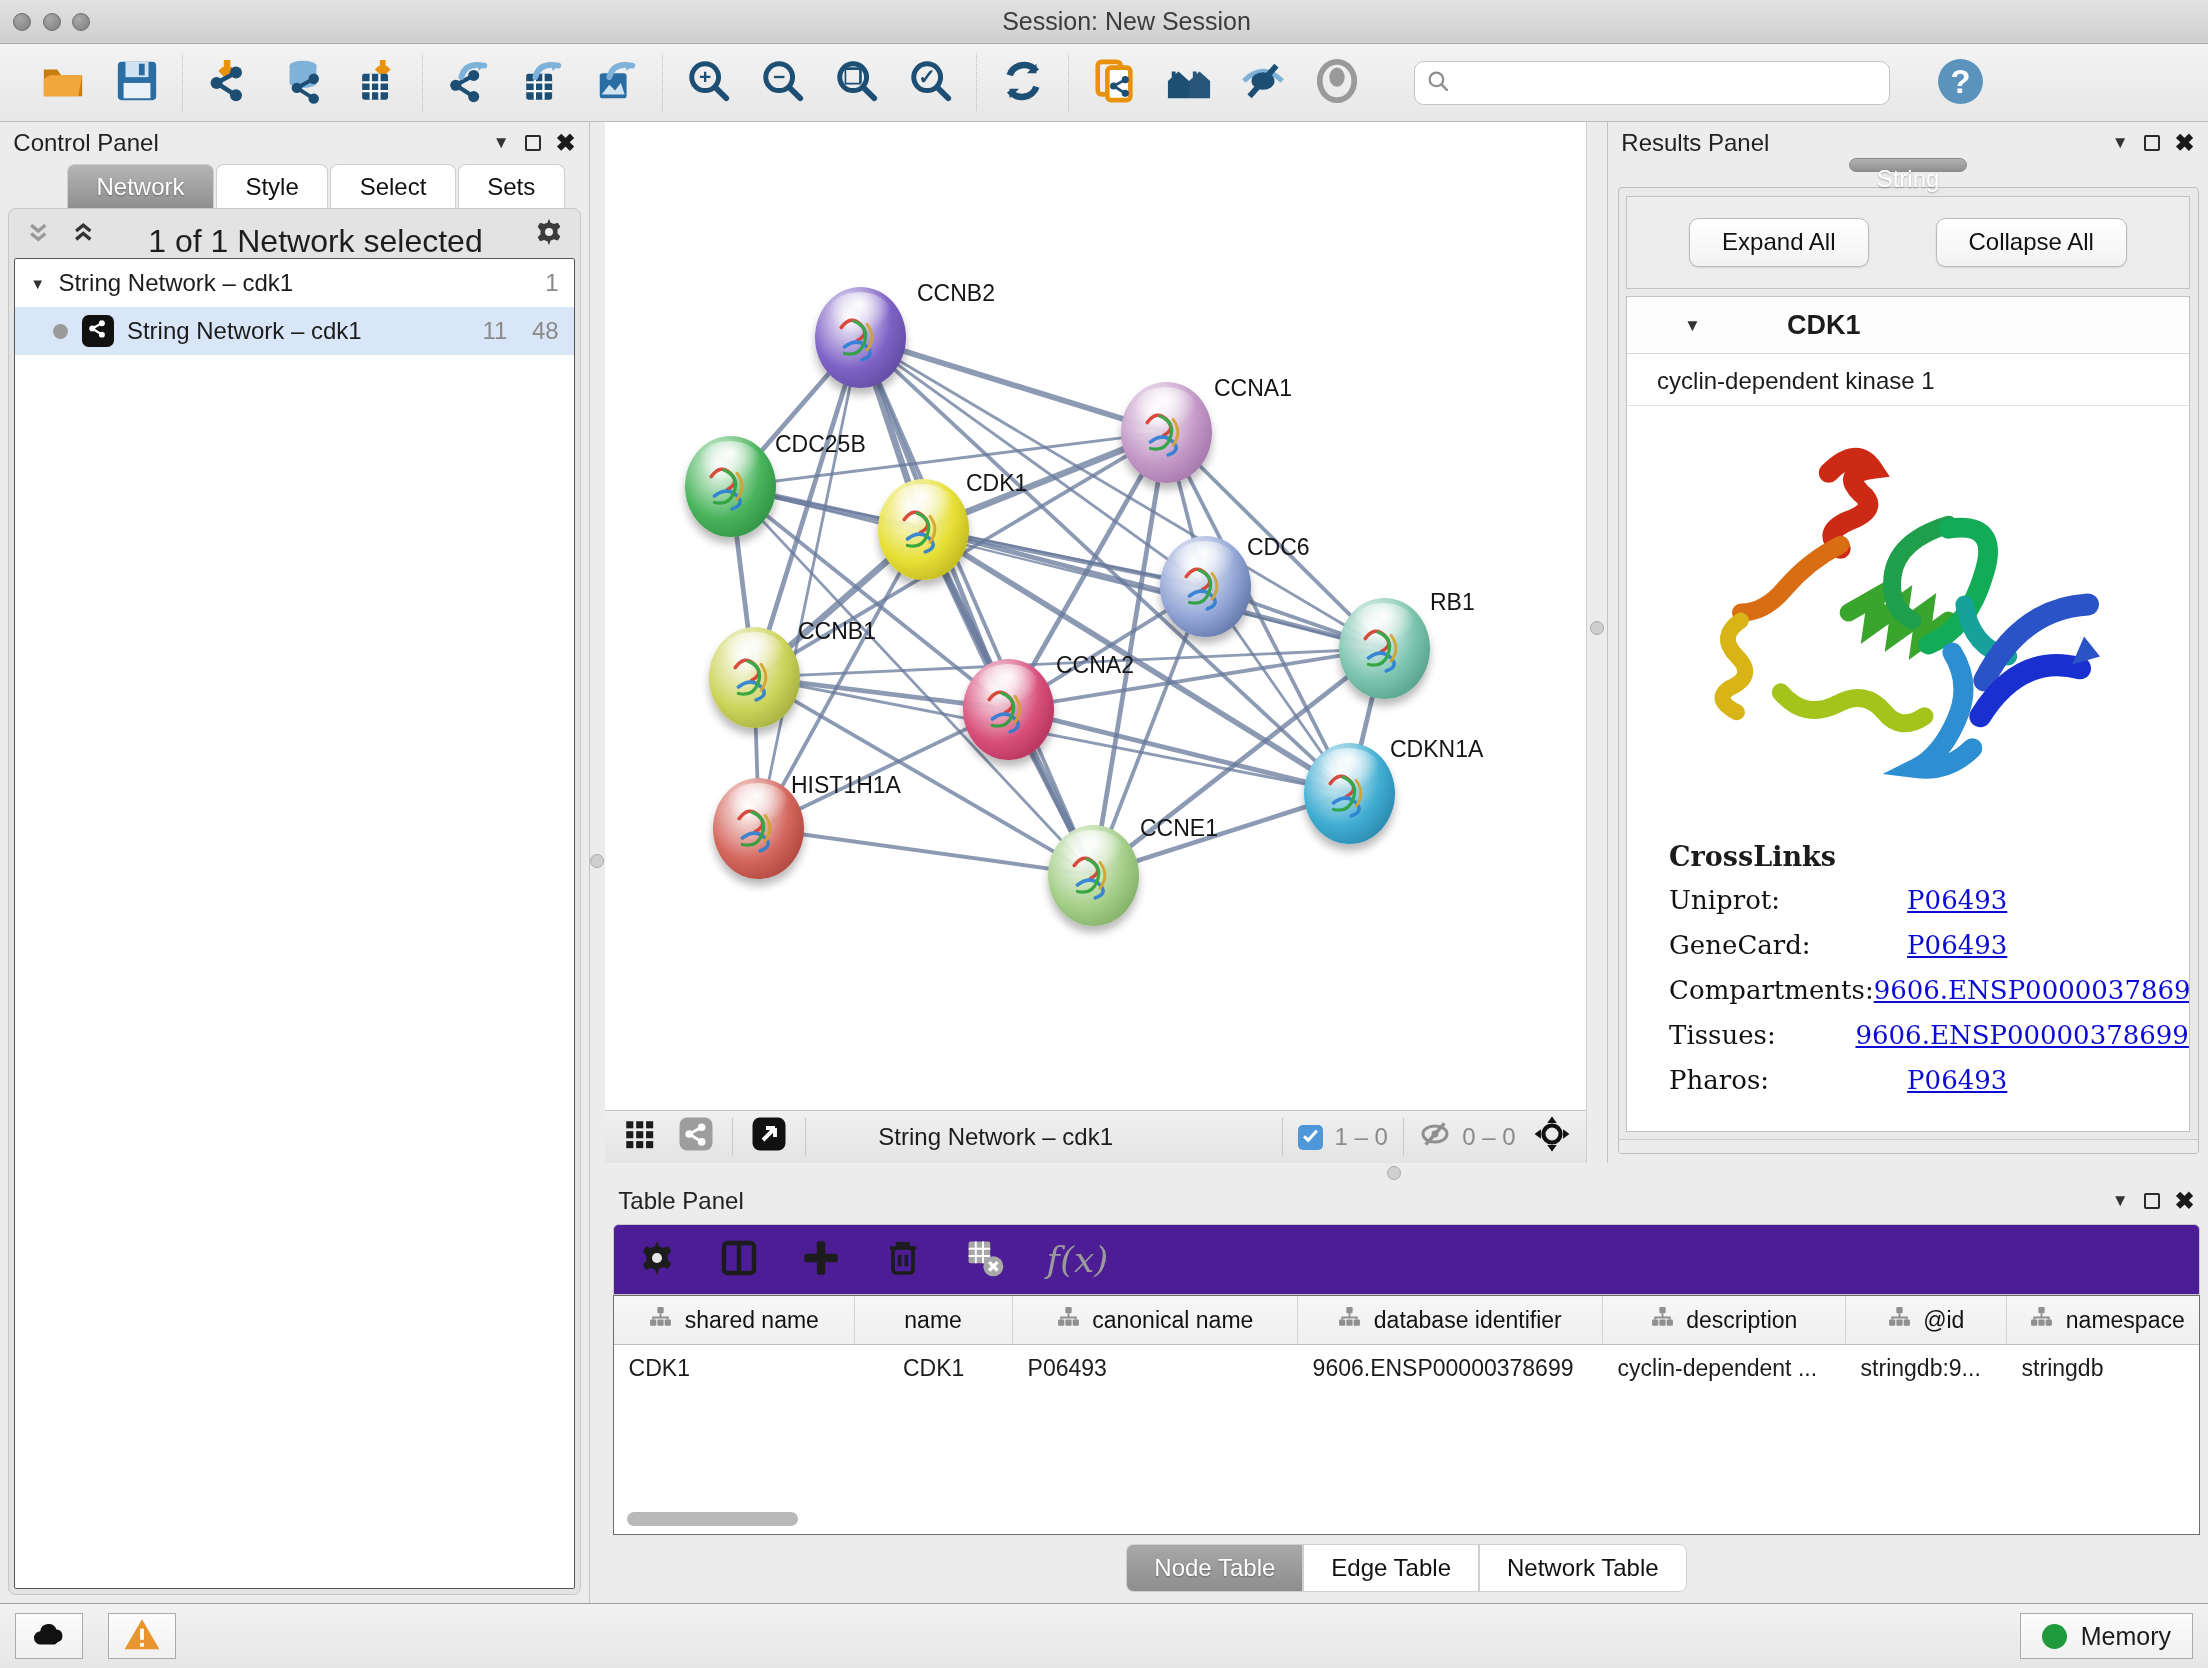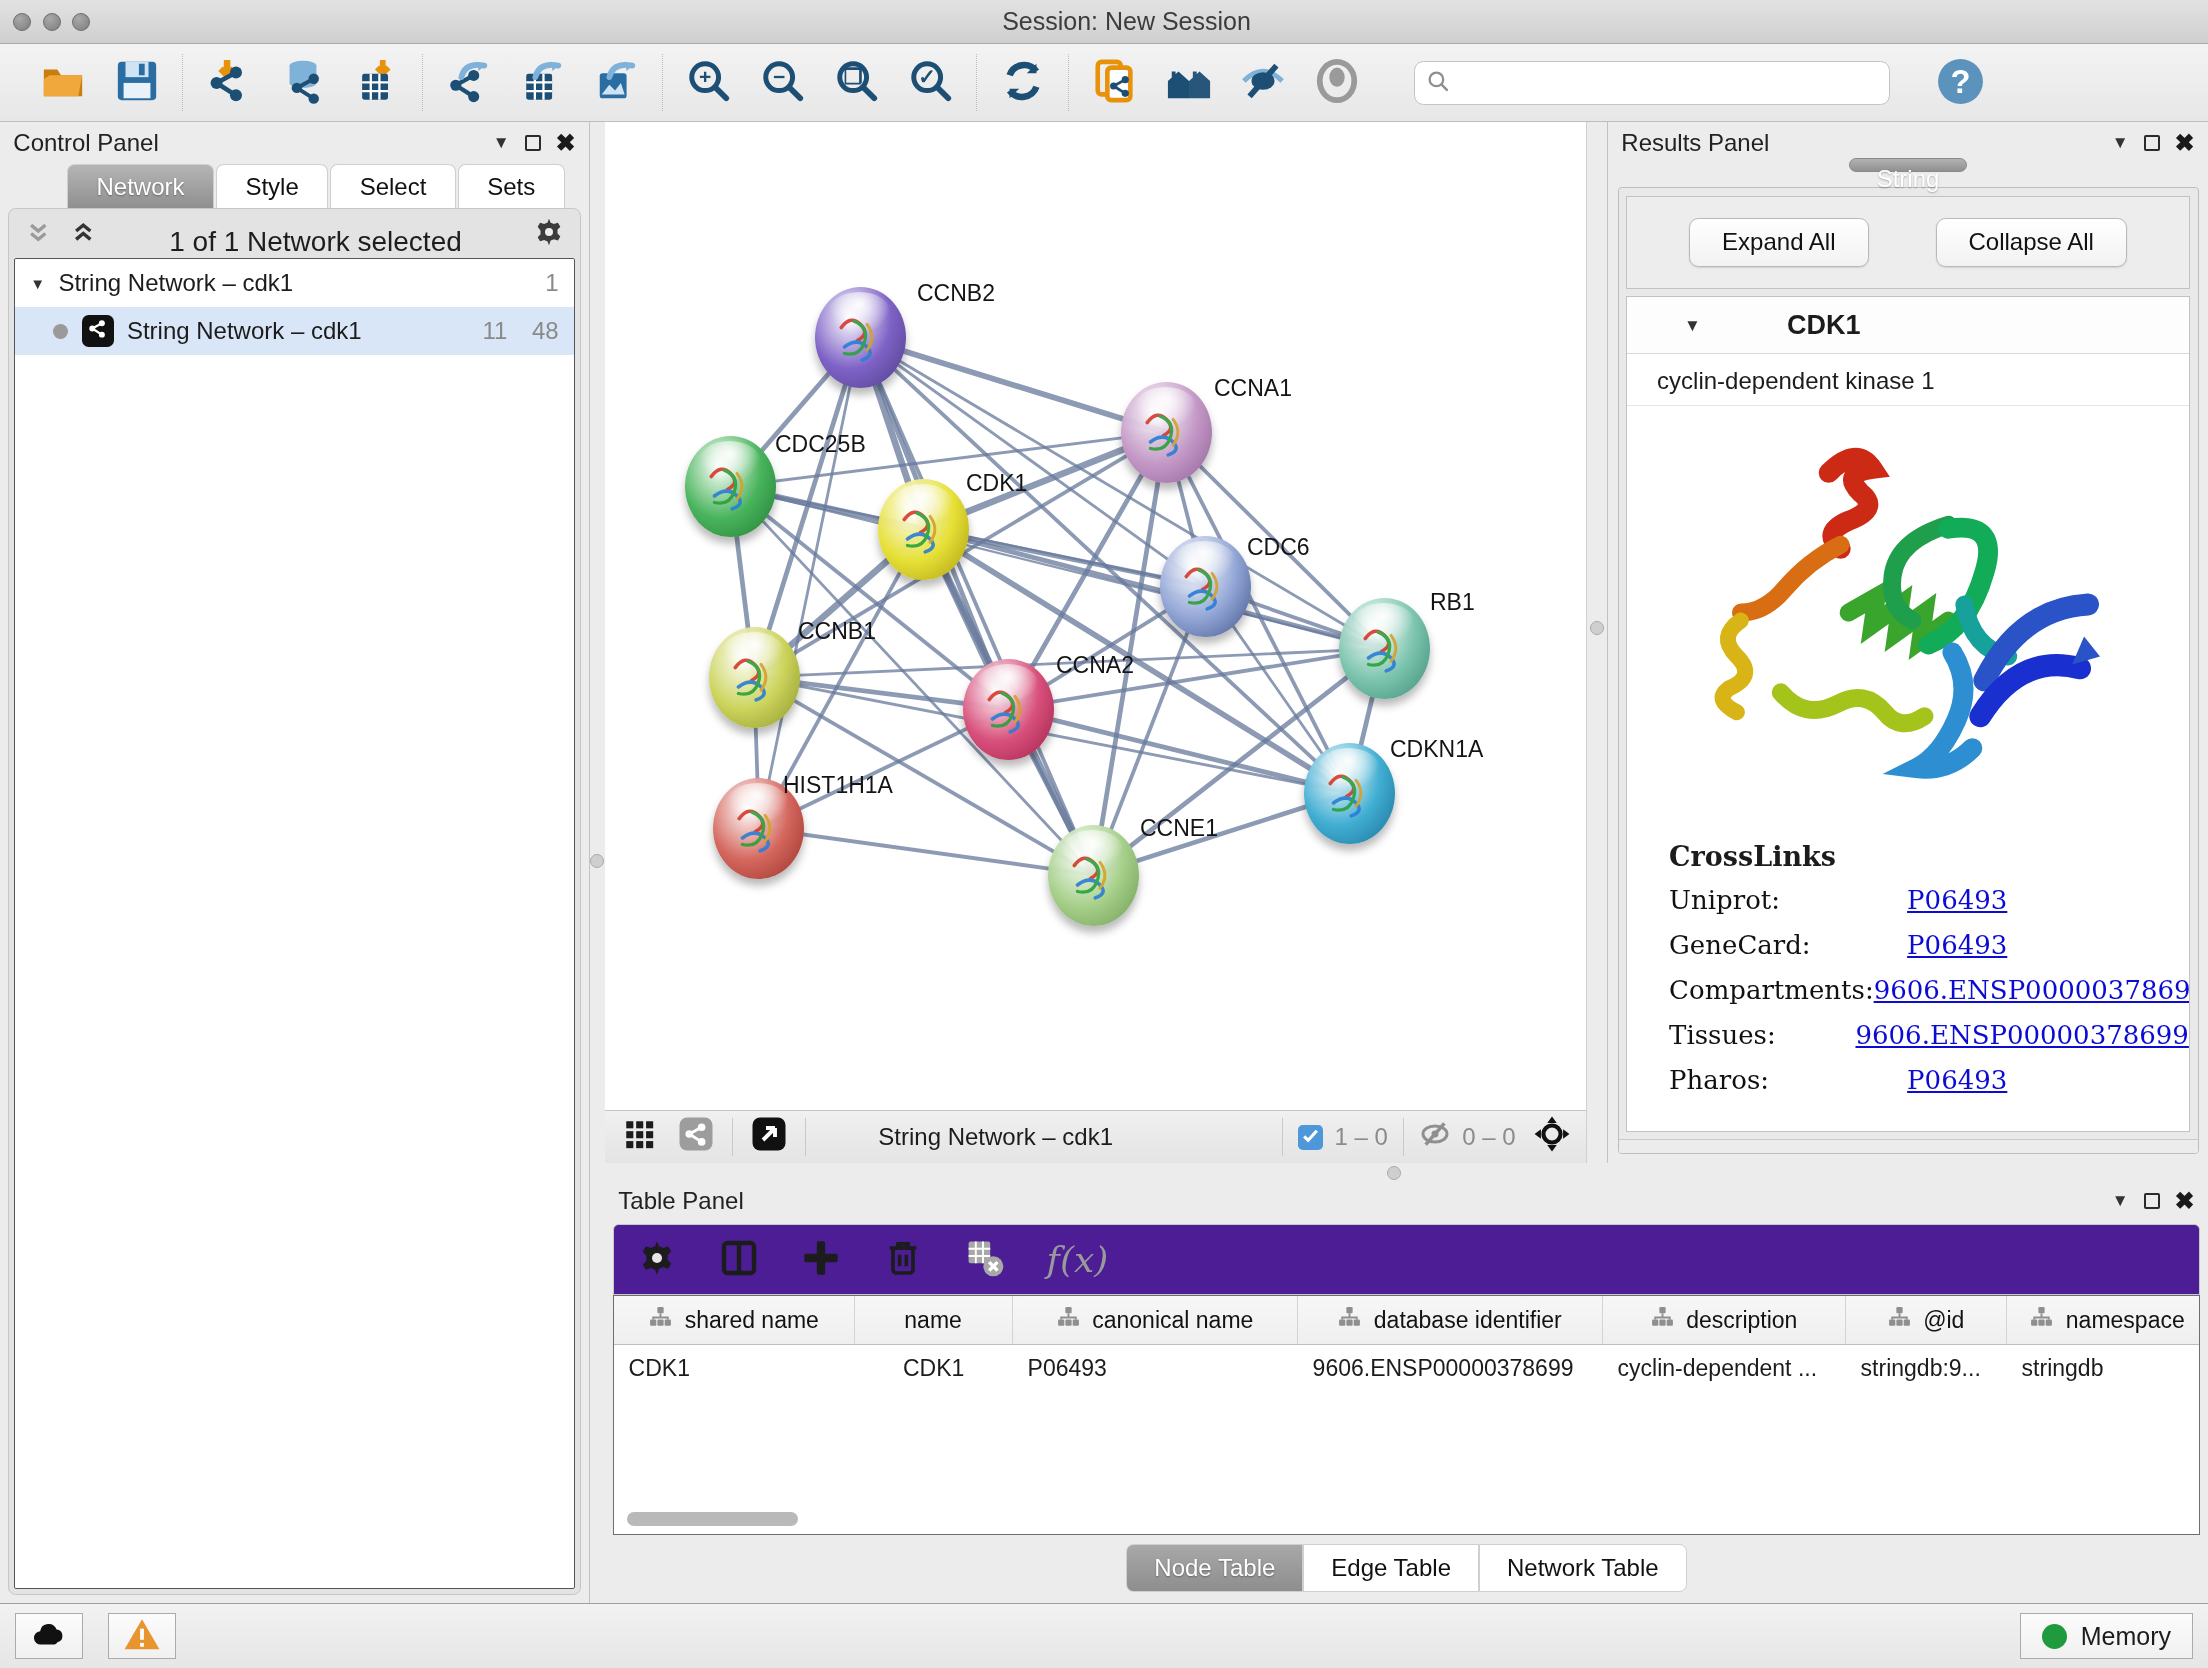--- a/index.html
+++ b/index.html
@@ -39,21 +39,21 @@
   .xx { font-size:24px; font-weight:bold; color:#1a1a1a; }
 
   
   .control-panel { width:590px; flex:0 0 590px; background:#ececec; display:flex; flex-direction:column; border-right:1px solid #c2c2c2; }
   .tabs-row { display:flex; padding:0 0 0 67px; }
   .tab { font-size:24px; padding:7.6px 28.5px; background:#fff; border:1px solid #cfcfcf; border-bottom:none;
          border-radius:7.6px 7.6px 0 0; margin-right:1.9px; color:#111; }
   .tab.active { background:linear-gradient(#b5b5b5,#8f8f8f); color:#fff; text-shadow:0 1px 1.9px rgba(0,0,0,.35); }
   .cp-box { flex:1; margin:0 7.6px 7.6px 7.6px; background:#e3e3e3; border:1px solid #c6c6c6; border-radius:7.6px; display:flex; flex-direction:column; overflow:hidden;}
   .cp-infobar { height:49px; display:flex; align-items:center; padding:0 15px; gap:17px; }
-  .cp-infobar .info { flex:1; text-align:center; font-size:28px; color:#1d1d1d;margin-top:16px; }
+  .cp-infobar .info { flex:1; text-align:center; font-size:32px; color:#1d1d1d;margin-top:16px; }
   .cp-list { flex:1; background:#fff; border:1.9px solid #555; margin:0 5.7px 5.7px 5.7px; border-radius:1.9px; overflow:hidden;}
   .net-row { height:48px; display:flex; align-items:center; font-size:24px; gap:13.3px; padding:0 15px; }
   .net-row .cnt { color:#8a8a8a; margin-left:11.4px; }
   .net-row .flex { flex:1; }
   .net-row.child { background:#d9e6f8; }
   .dot-gray { width:15px; height:15px; border-radius:50%; background:#9a9a9a; display:inline-block; }
   .share-badge { width:32px; height:32px; border-radius:6.7px; background:#111; display:inline-flex; align-items:center; justify-content:center; }
   .share-badge svg { width:21px; height:21px; }
 
   
@@ -552,21 +552,21 @@
                 </div>
                 <div class="node-label" style="left: 785px; top: 614px;">CDKN1A</div>
                 <div class="node" style="left: 108px; top: 656px; background: radial-gradient(at 38% 30%, rgba(255, 255, 255, 0.92) 0%, rgb(212, 103, 94) 52%, rgb(150, 47, 40) 100%);">
                   <svg viewBox="0 0 40 40" fill="none" stroke-linecap="round">
                     <path d="M8 14 q6 -8 12 -2 q6 6 -2 10" stroke="#d43a2a" stroke-width="2.2"></path>
                     <path d="M10 26 q8 -6 14 0 q5 5 -3 8" stroke="#2a7ed4" stroke-width="2.2"></path>
                     <path d="M16 10 q10 4 6 14 q-3 8 -12 6" stroke="#2aa13a" stroke-width="2"></path>
                     <path d="M24 12 q6 8 0 16" stroke="#d4a12a" stroke-width="1.8"></path>
                   </svg>
                 </div>
-                <div class="node-label" style="left: 178px; top: 650px;">HIST1H1A</div>
+                <div class="node-label" style="left: 186px; top: 650px;">HIST1H1A</div>
                 <div class="node" style="left: 443px; top: 703px; background: radial-gradient(at 38% 30%, rgba(255, 255, 255, 0.92) 0%, rgb(166, 207, 138) 52%, rgb(106, 154, 80) 100%);">
                   <svg viewBox="0 0 40 40" fill="none" stroke-linecap="round">
                     <path d="M8 14 q6 -8 12 -2 q6 6 -2 10" stroke="#d43a2a" stroke-width="2.2"></path>
                     <path d="M10 26 q8 -6 14 0 q5 5 -3 8" stroke="#2a7ed4" stroke-width="2.2"></path>
                     <path d="M16 10 q10 4 6 14 q-3 8 -12 6" stroke="#2aa13a" stroke-width="2"></path>
                     <path d="M24 12 q6 8 0 16" stroke="#d4a12a" stroke-width="1.8"></path>
                   </svg>
                 </div>
                 <div class="node-label" style="left: 535px; top: 693px;">CCNE1</div>
               </div>

